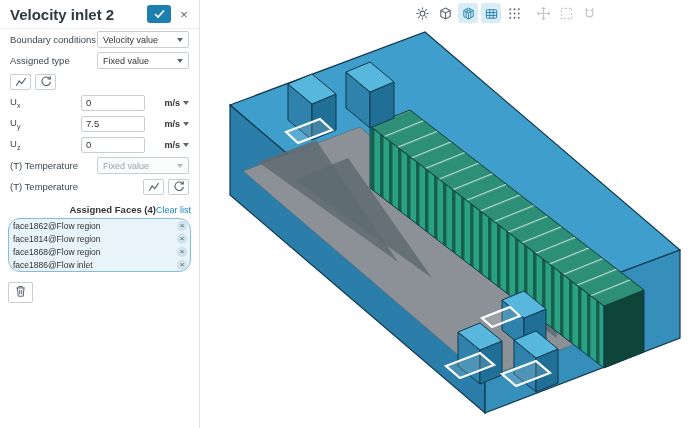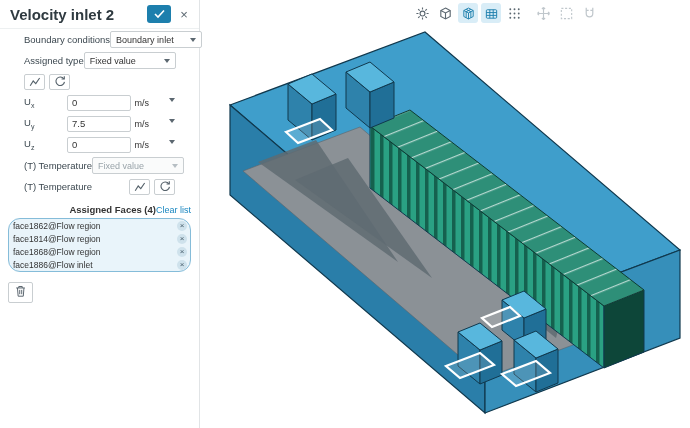--- a/index.html
+++ b/index.html
@@ -13,38 +13,38 @@
   
   .panel{
     position:absolute;left:0;top:0;width:200px;height:428px;background:#fff;
     border-right:1px solid var(--panel-border,#e1e4e6);box-sizing:border-box;z-index:2;
   }
   .panel-header{display:flex;align-items:center;gap:4px;padding:5px 6px 5px 10px;border-bottom:1px solid #edf0f1;}
   .panel-title{flex:1;font-size:15px;font-weight:bold;color:#2f3a40;}
   .apply-btn{width:24px;height:18px;border:none;border-radius:3px;background:var(--accent,#1d7fad);display:grid;place-items:center;padding:0;cursor:pointer;}
   .close-btn{width:18px;height:18px;border:none;background:none;color:#5b6770;font-size:13px;line-height:1;display:grid;place-items:center;padding:0;cursor:pointer;}
 
-  .row{display:flex;align-items:center;padding:0 24px;height:21px;box-sizing:border-box;}
+  .row{display:flex;align-items:center;padding:0 10px;height:21px;box-sizing:border-box;}
   .row .flabel{flex:1;font-size:9.5px;color:#3c4850;white-space:nowrap;}
   .flabel sub{font-size:7px;}
   .select{
     display:flex;align-items:center;justify-content:space-between;gap:4px;
     min-width:92px;height:17px;box-sizing:border-box;padding:0 5px;
     border:1px solid var(--control-border,#c9ced1);border-radius:2px;background:#fff;
     font-size:9px;color:#333;cursor:pointer;
   }
   .select.disabled{color:#9aa4aa;background:#fafbfb;}
   .chev{width:0;height:0;border-left:3.5px solid transparent;border-right:3.5px solid transparent;border-top:4px solid #5b6770;flex:none;}
   .select.disabled .chev{border-top-color:#b6bec3;}
 
   .num-input{
     width:64px;height:16px;box-sizing:border-box;border:1px solid var(--control-border,#c9ced1);
     border-radius:2px;font-size:9.5px;color:#333;padding:0 4px;font-family:inherit;
   }
-  .unit{display:flex;gap:20px;width:38px;justify-content:flex-end;font-size:9px;color:#333;cursor:pointer;margin-left:6px;}
+  .unit{display:flex;align-items:center;gap:3px;width:38px;justify-content:flex-end;font-size:9px;color:#333;cursor:pointer;margin-left:6px;font-weight:bold;}
   .btn-group{display:flex;gap:4px;}
   .mini-btn{width:21px;height:16px;border:1px solid var(--control-border,#c9ced1);border-radius:2px;background:#fff;display:grid;place-items:center;padding:0;color:#55616a;cursor:pointer;}
 
   .faces-head{display:flex;align-items:center;justify-content:flex-end;padding:7px 8px 3px 8px;}
   .faces-label{font-size:9.5px;font-weight:bold;color:#333;}
   .clear-link{font-size:9px;color:var(--link,#1a87c0);background:none;border:none;padding:0;cursor:pointer;}
   .faces-box{margin:0 8px;border:1px solid var(--faces-box-border,#85bcd9);background:var(--faces-box-bg,#e9f4fa);border-radius:12px;}
   .face-row{display:flex;align-items:center;justify-content:space-between;height:13px;padding:0 3px 0 4px;font-size:8.5px;color:#333;cursor:pointer;}
   .face-x{width:10px;height:10px;border-radius:50%;border:none;background:#cfe2ec;color:#4a606e;font-size:8px;line-height:1;display:grid;place-items:center;padding:0;cursor:pointer;}
   .trash-btn{margin:10px 8px;width:25px;height:21px;border:1px solid var(--control-border,#c9ced1);border-radius:2px;background:#fff;display:grid;place-items:center;padding:0;color:#55616a;cursor:pointer;}
@@ -78,21 +78,21 @@
         </span>
       </button>
       <button class="close-btn">
         <span>×</span>
       </button>
     </div>
 
     <div class="row">
       <span class="flabel">Boundary conditions</span>
       <div class="select">
-        <span>Boundary inlet</span>
+        <span>Velocity value</span>
         <span class="chev"></span>
       </div>
     </div>
 
     <div class="row">
       <span class="flabel">Assigned type</span>
       <div class="select">
         <span>Fixed value</span>
         <span class="chev"></span>
       </div>

